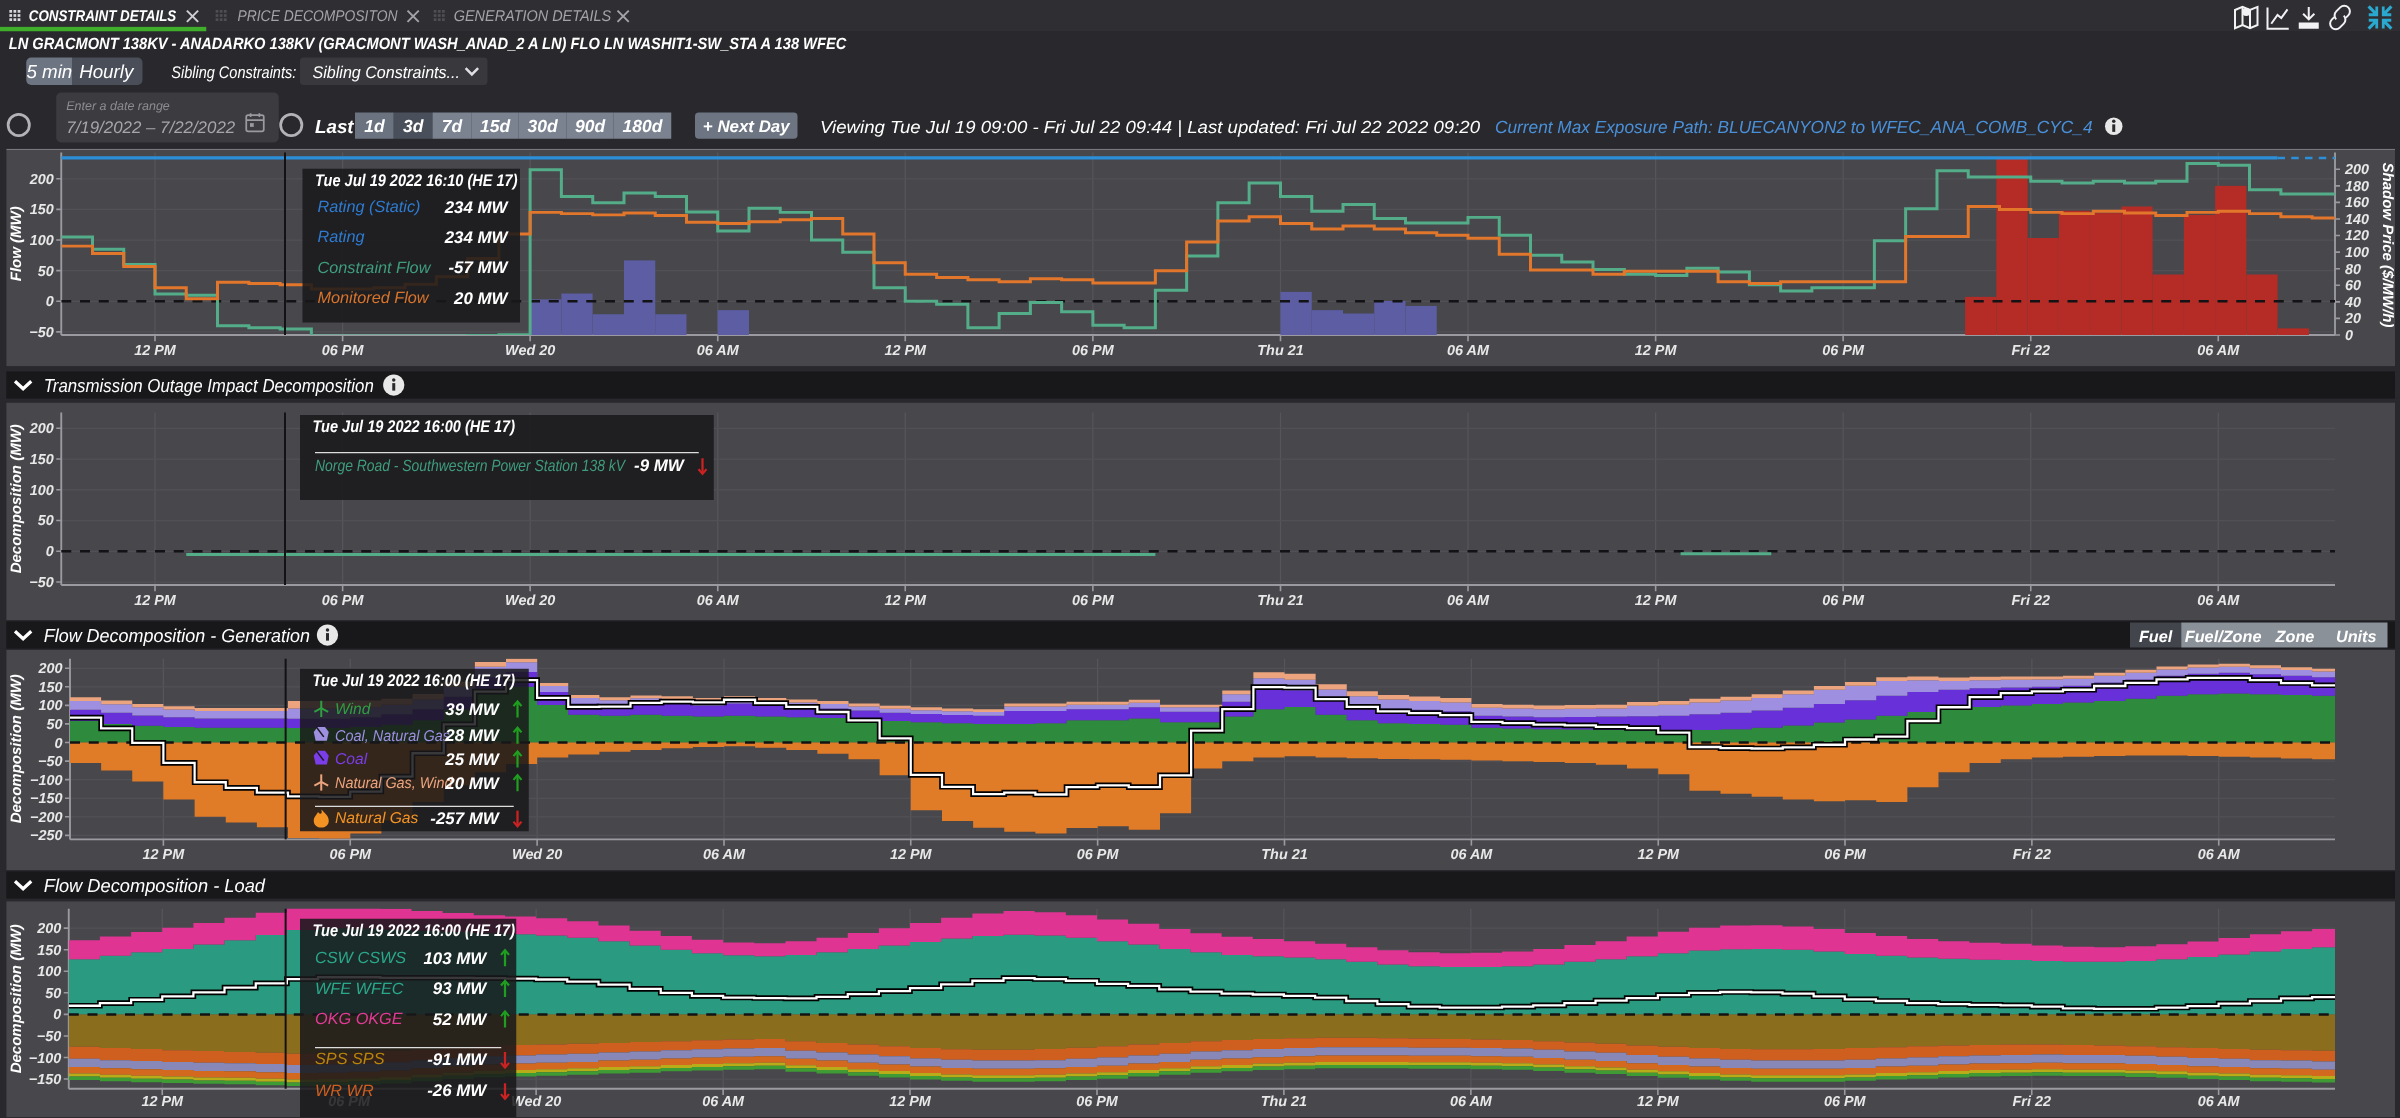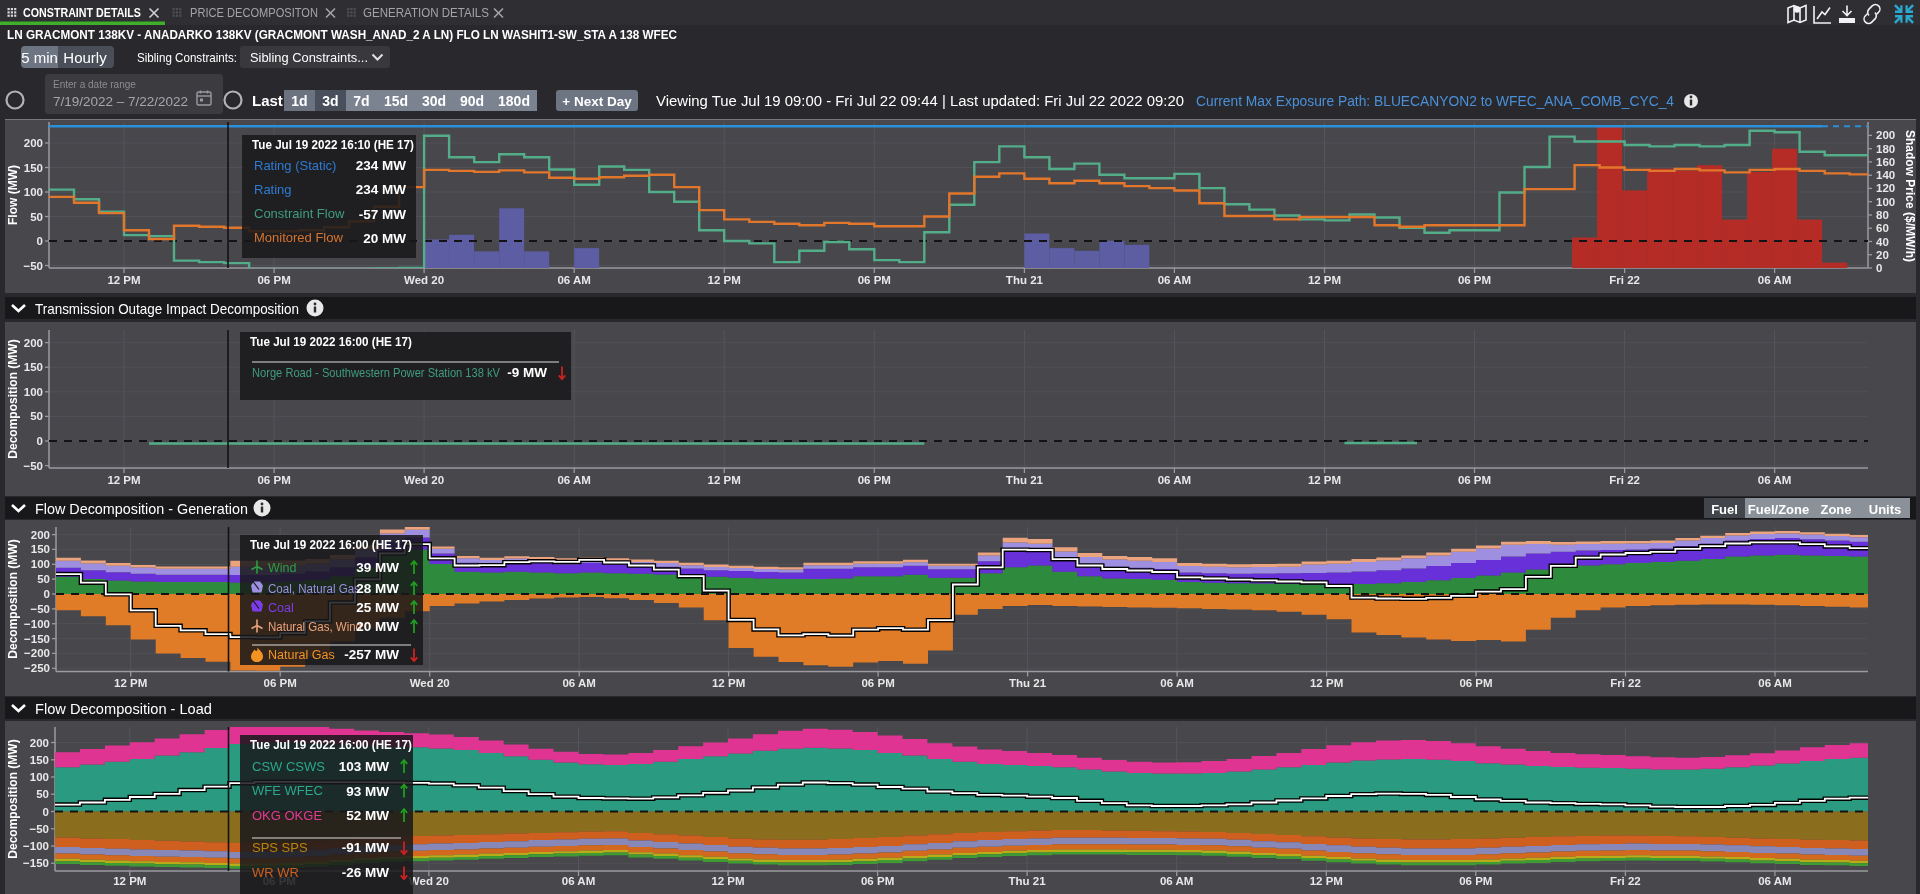--- a/index.html
+++ b/index.html
@@ -1,14 +1,14 @@
 <!DOCTYPE html>
 <html><head><meta charset="utf-8"><style>
 html,body{margin:0;padding:0;width:1920px;height:894px;background:#29292d;overflow:hidden;font-family:"Liberation Sans",sans-serif;}
-#wrap{position:relative;width:1920px;height:894px;}
+#wrap{position:relative;width:1920px;height:894px;font-style:italic;}
 </style></head><body>
 <div id="wrap">
     <svg style="position:absolute;left:0;top:0" width="1920" height="118" viewBox="0 0 1920 118" font-family="Liberation Sans, sans-serif">
       <rect x="0" y="0" width="1920" height="118" fill="#29292d"></rect>
       <rect x="0" y="0" width="1920" height="25" fill="#2f2f33"></rect>
       <rect x="7.5" y="8.0" width="2.2" height="2.2" fill="#d8d8dc"></rect>
       <rect x="10.8" y="8.0" width="2.2" height="2.2" fill="#d8d8dc"></rect>
       <rect x="14.1" y="8.0" width="2.2" height="2.2" fill="#d8d8dc"></rect>
       <rect x="7.5" y="11.3" width="2.2" height="2.2" fill="#d8d8dc"></rect>
       <rect x="10.8" y="11.3" width="2.2" height="2.2" fill="#d8d8dc"></rect>

